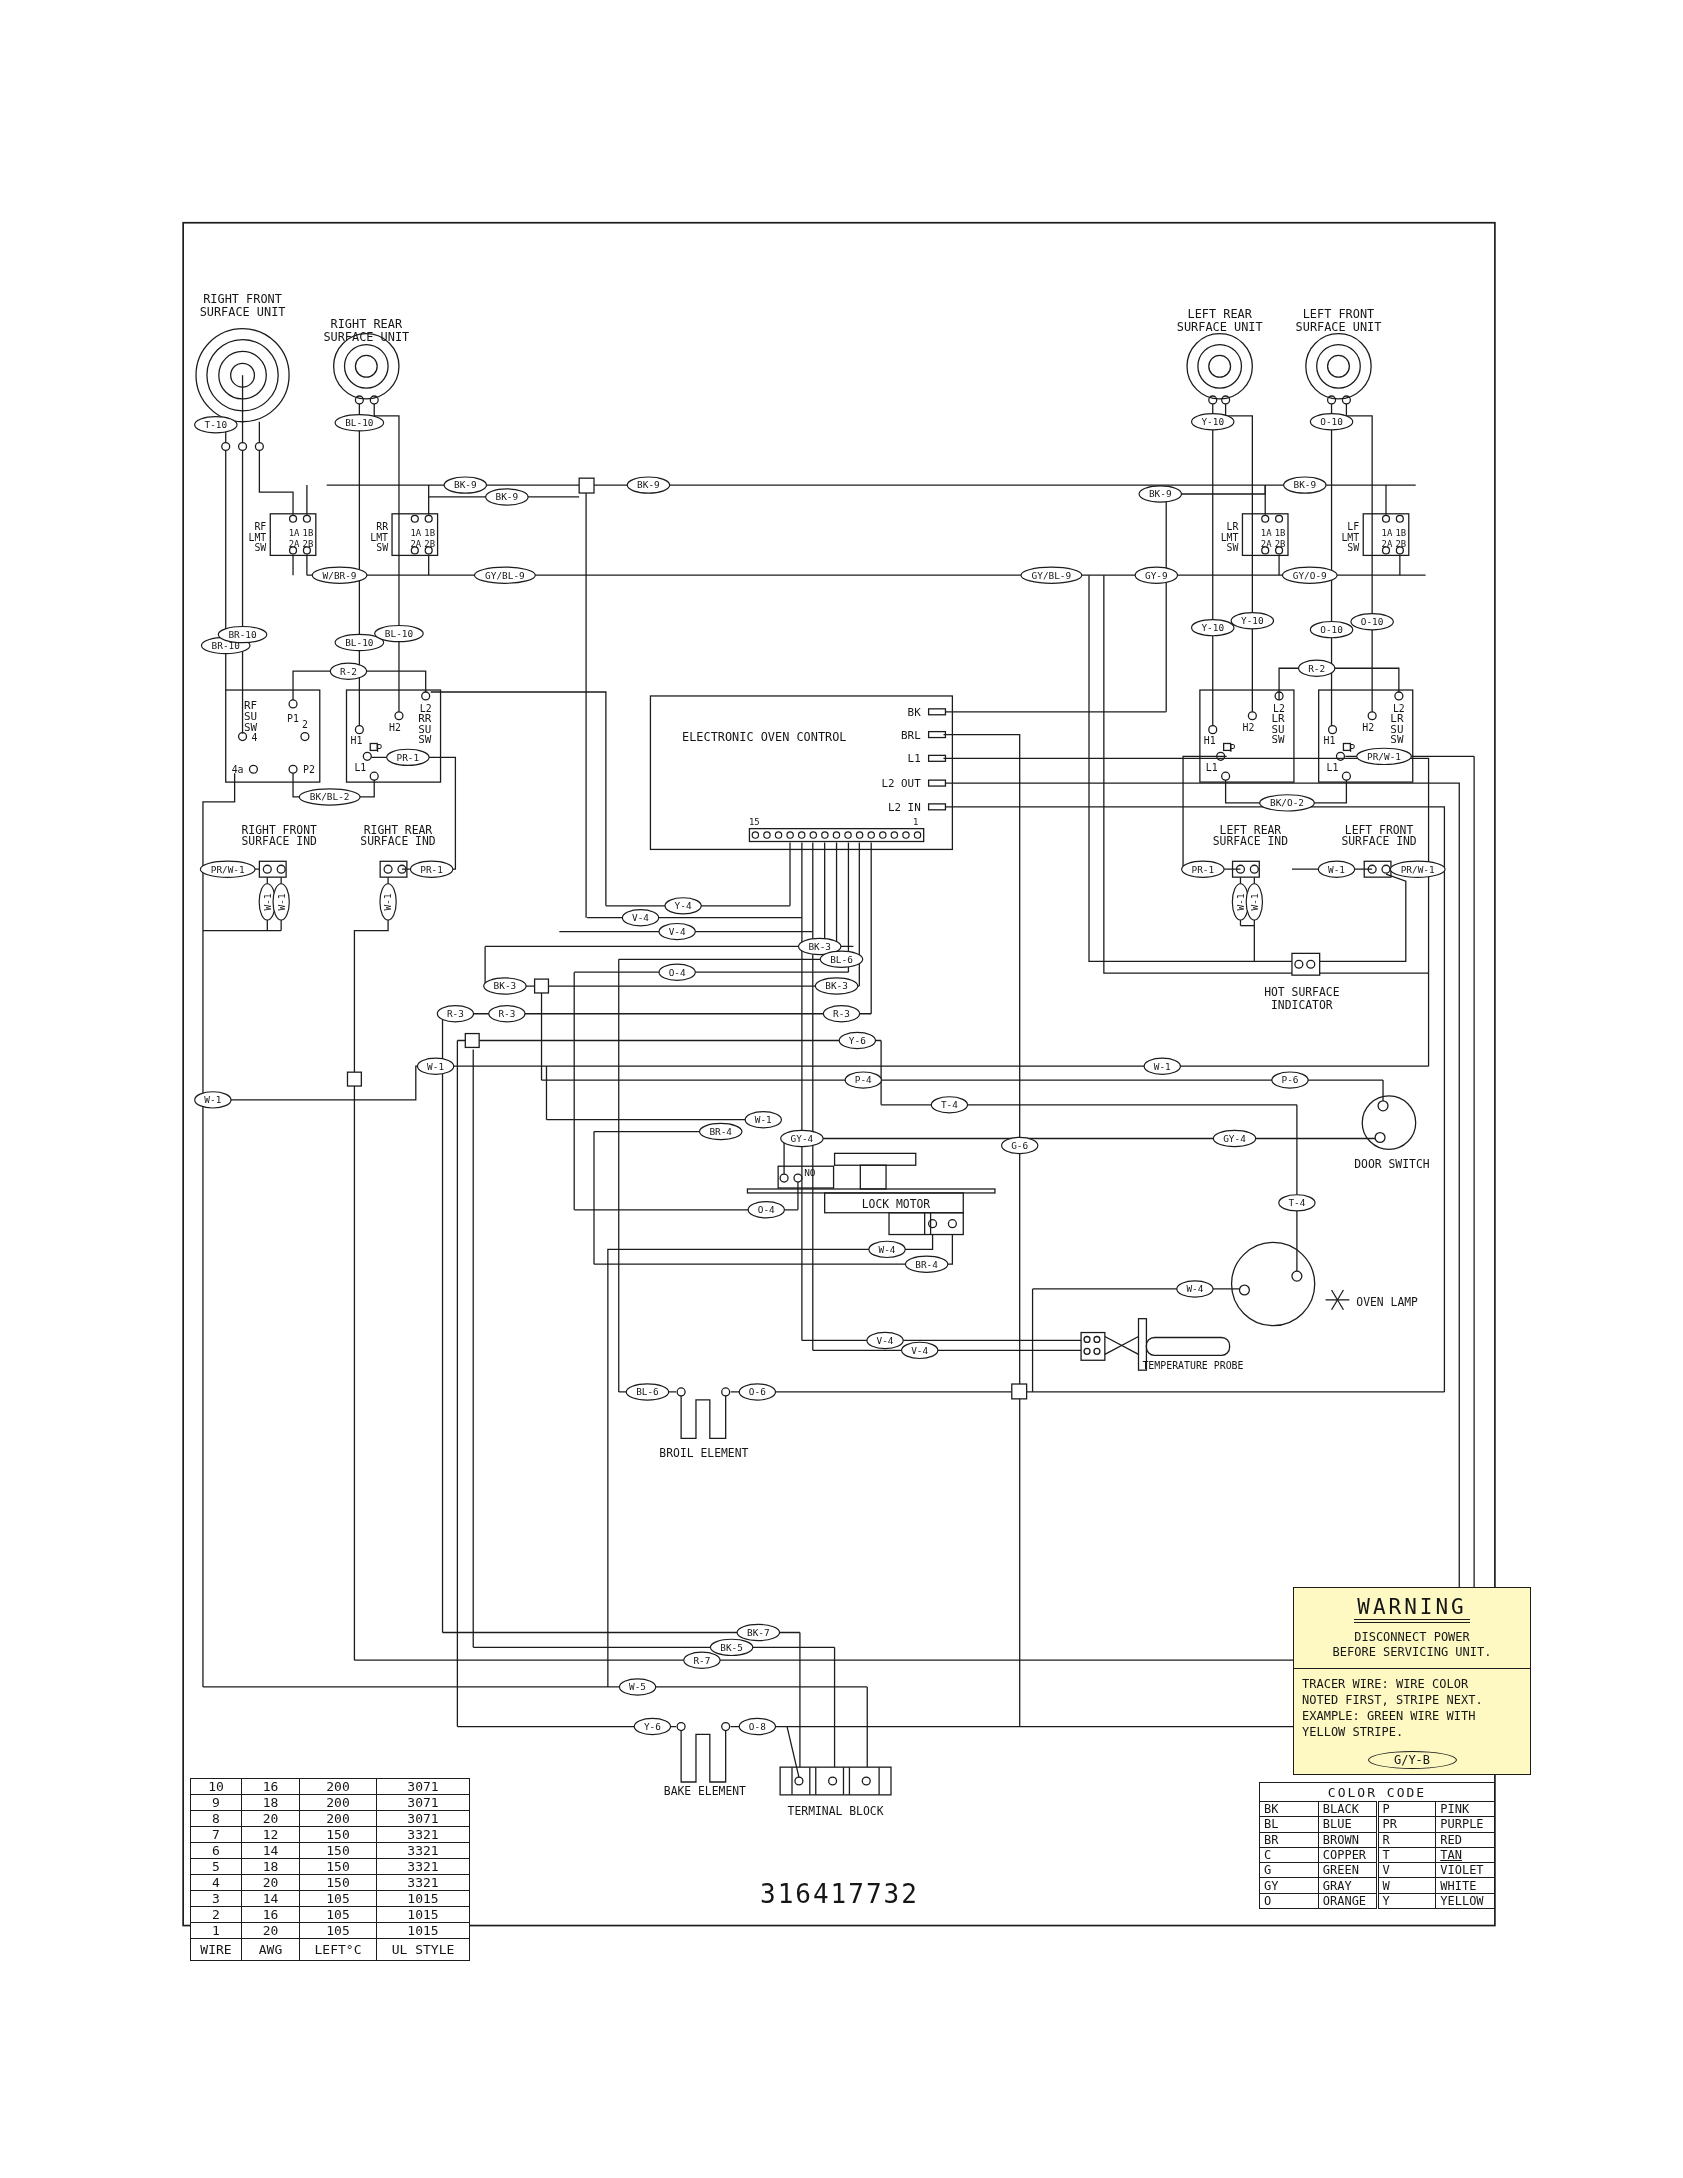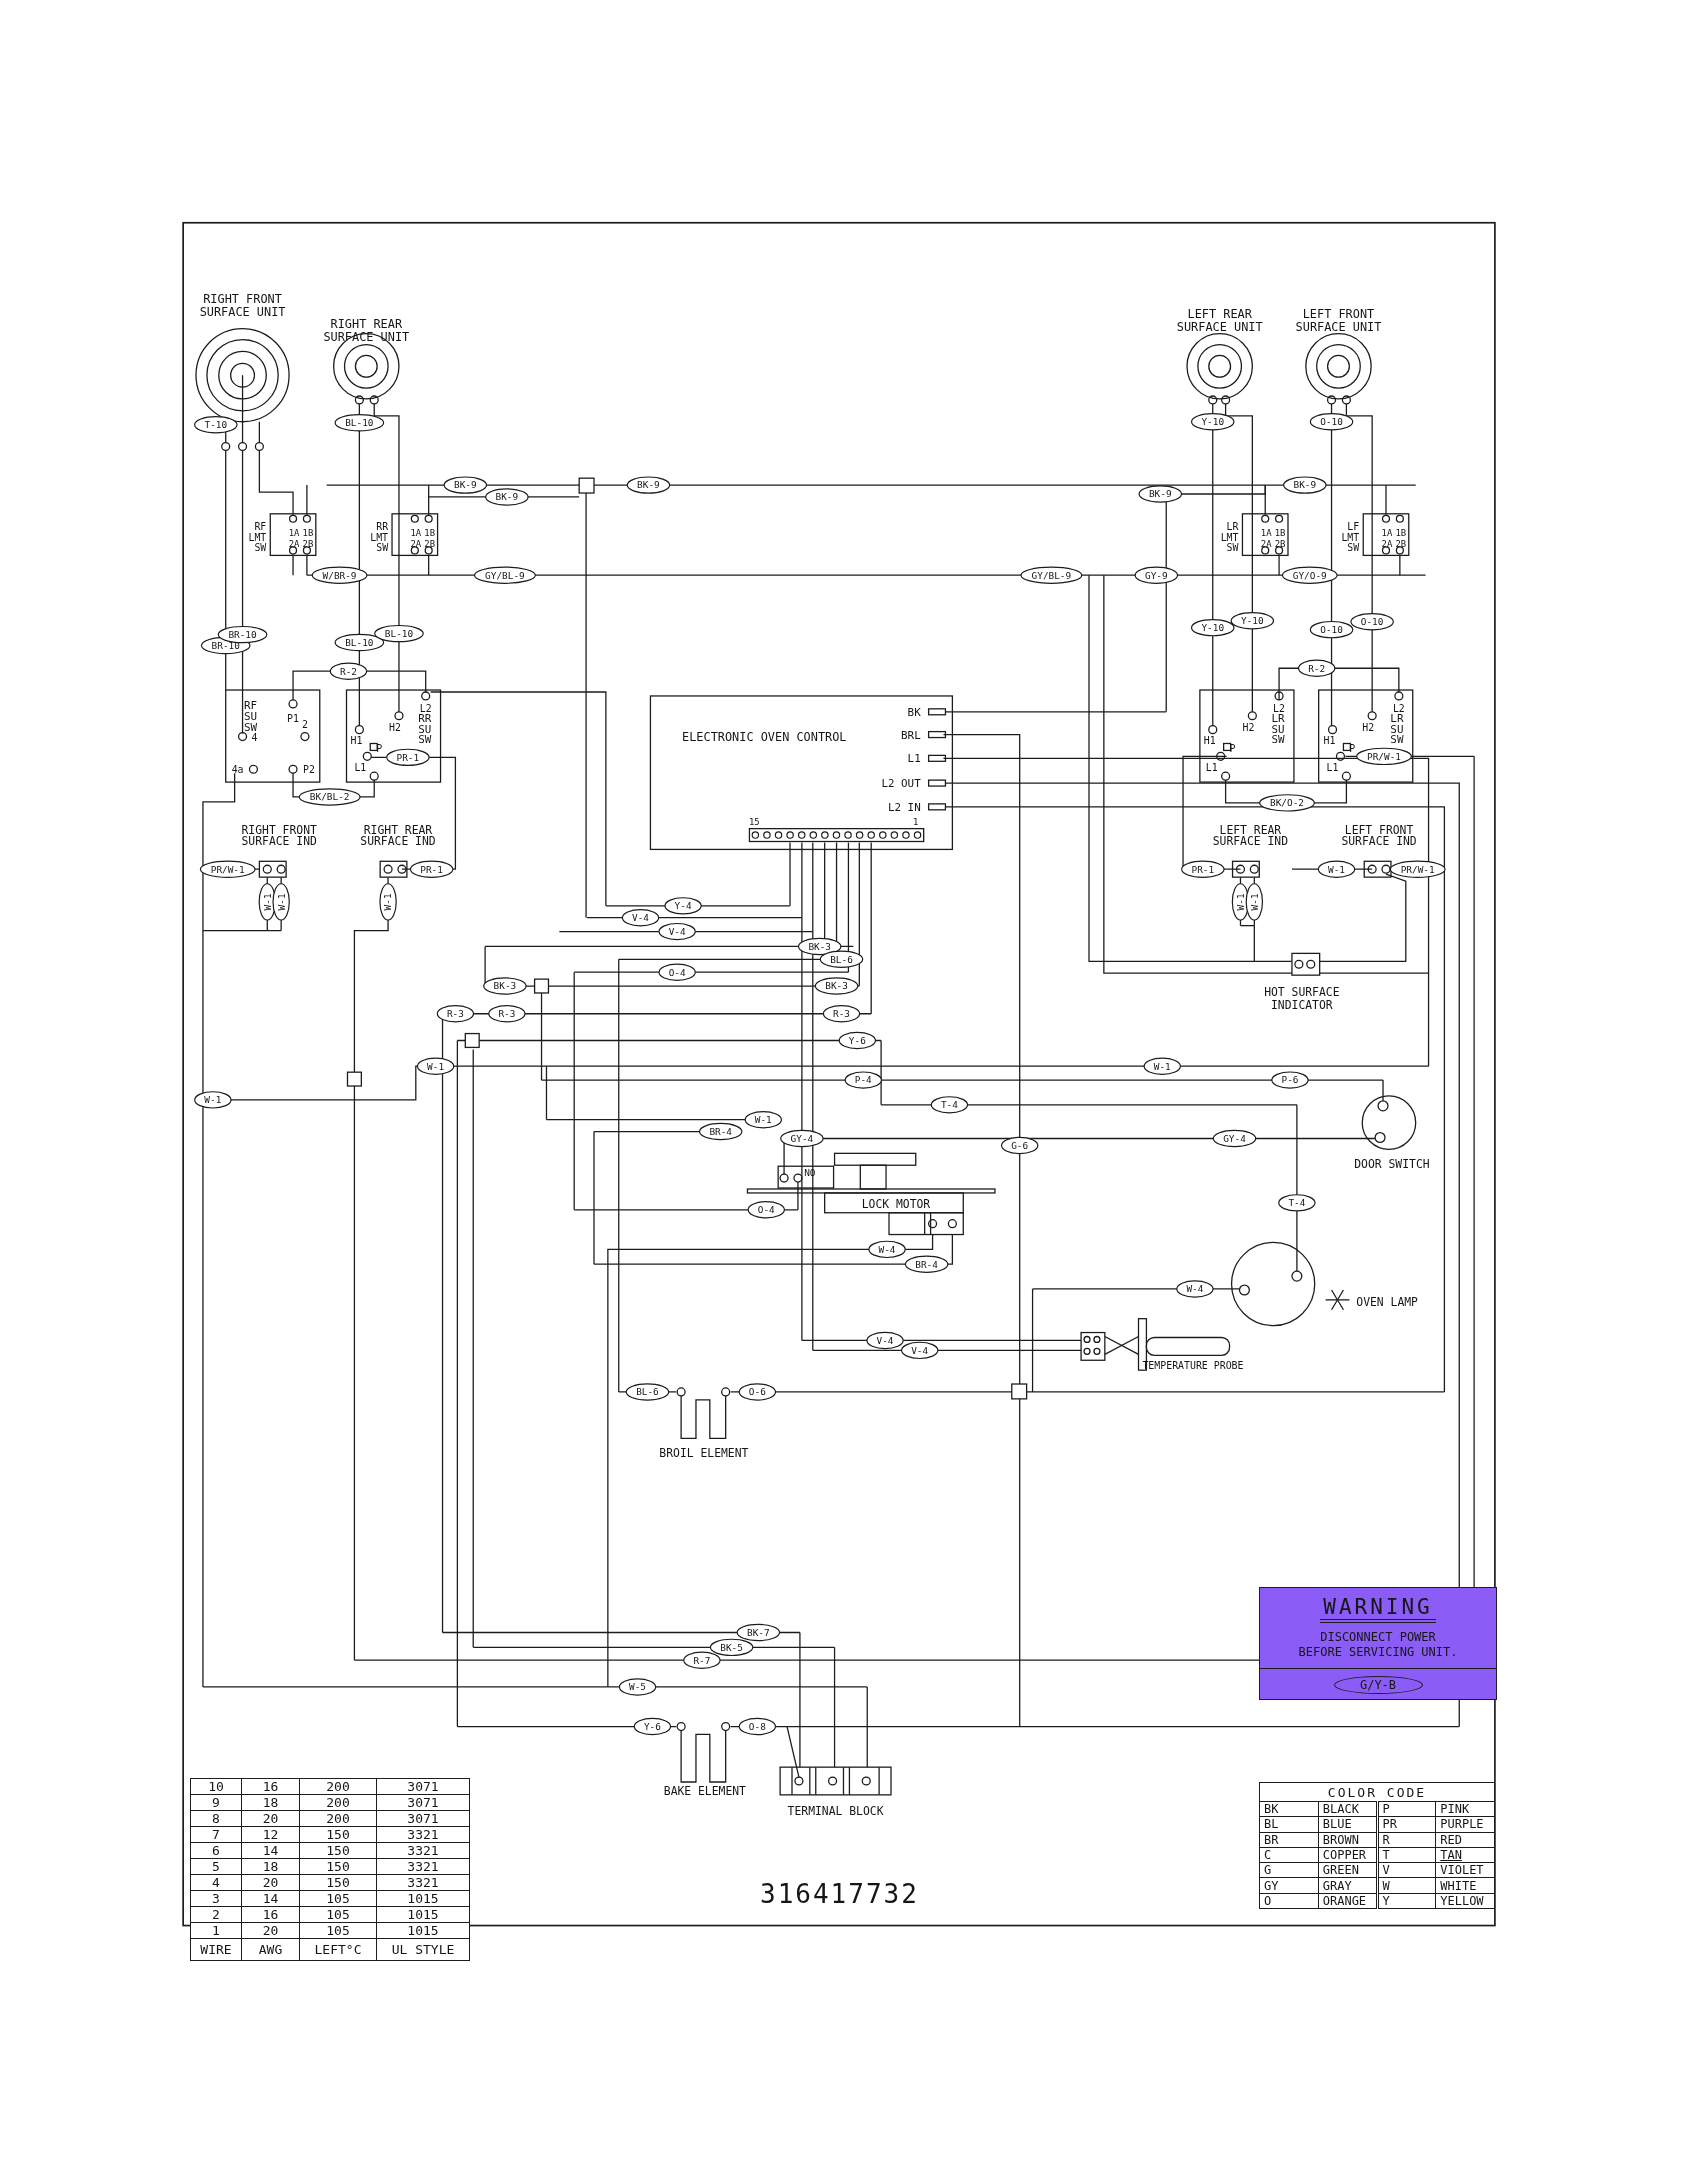--- a/index.html
+++ b/index.html
@@ -5,21 +5,21 @@
   html,body{margin:0;padding:0;background:#ededed;}
   .page{position:relative;width:1683px;height:2178px;background:#ffffff;
         font-family:"DejaVu Sans Mono",monospace;color:#161616;outline:1px solid #c6c6c6;overflow:hidden;}
   svg{position:absolute;left:0;top:0;}
   svg text{fill:#161616;}
   table.tbl{position:absolute;border-collapse:collapse;table-layout:fixed;background:#fff;}
   table.tbl td{border:1.4px solid #1c1c1c;text-align:center;font-size:13px;height:15px;
                padding:0;font-family:"DejaVu Sans Mono",monospace;white-space:nowrap;overflow:hidden;}
   #wire-table{left:190px;top:1778px;width:275px;}
   #wire-table td.hdr{height:21px;font-size:13px;}
-  #warn-box{position:absolute;left:1259px;top:1587px;width:236px;border:1.6px solid #1c1c1c;background:#8b5cf6;}
+  #warn-box{position:absolute;left:1293px;top:1587px;width:236px;border:1.6px solid #1c1c1c;background:#fef9c3;}
   .warn-top{border-bottom:1.6px solid #1c1c1c;text-align:center;padding:5px 0 8px;}
   .warn-title{font-size:21px;letter-spacing:3px;display:inline-block;
               border-bottom:4px double #1c1c1c;padding:0 3px;margin:2px 0 7px;}
   .warn-sub{font-size:12px;line-height:15px;}
   .warn-tracer{padding:7px 5px 4px 8px;font-size:12px;line-height:16px;}
   .gyb{display:block;margin:7px auto 5px;width:87px;border:1.4px solid #1c1c1c;border-radius:50%;
        text-align:center;font-size:12px;padding:1px 0;}
   #cc-box{position:absolute;left:1259px;top:1782px;width:236px;background:#fff;}
   #cc-table{width:236px;border-collapse:collapse;table-layout:fixed;}
   #cc-table td{border:1.3px solid #1c1c1c;font-size:12px;height:14.3px;padding:0 0 0 4px;
@@ -778,20 +778,26 @@
   </table>
 
   <div id="warn-box">
     <div class="warn-top">
       <span class="warn-title">WARNING</span>
       <div class="warn-sub" id="warn-sub">
           <div>DISCONNECT POWER</div>
           <div>BEFORE SERVICING UNIT.</div>
         </div>
     </div>
+    <div class="warn-tracer" id="warn-tracer">
+        <div>TRACER WIRE:  WIRE COLOR</div>
+        <div>NOTED FIRST, STRIPE NEXT.</div>
+        <div>EXAMPLE:  GREEN WIRE WITH</div>
+        <div>YELLOW STRIPE.</div>
+      </div>
     <span class="gyb">G/Y-B</span>
   </div>
 
   <div id="cc-box">
     <table id="cc-table">
       <tbody id="cc-body">
           <tr>
             <td colspan="4" class="t">COLOR CODE</td>
           </tr>
           <tr>

